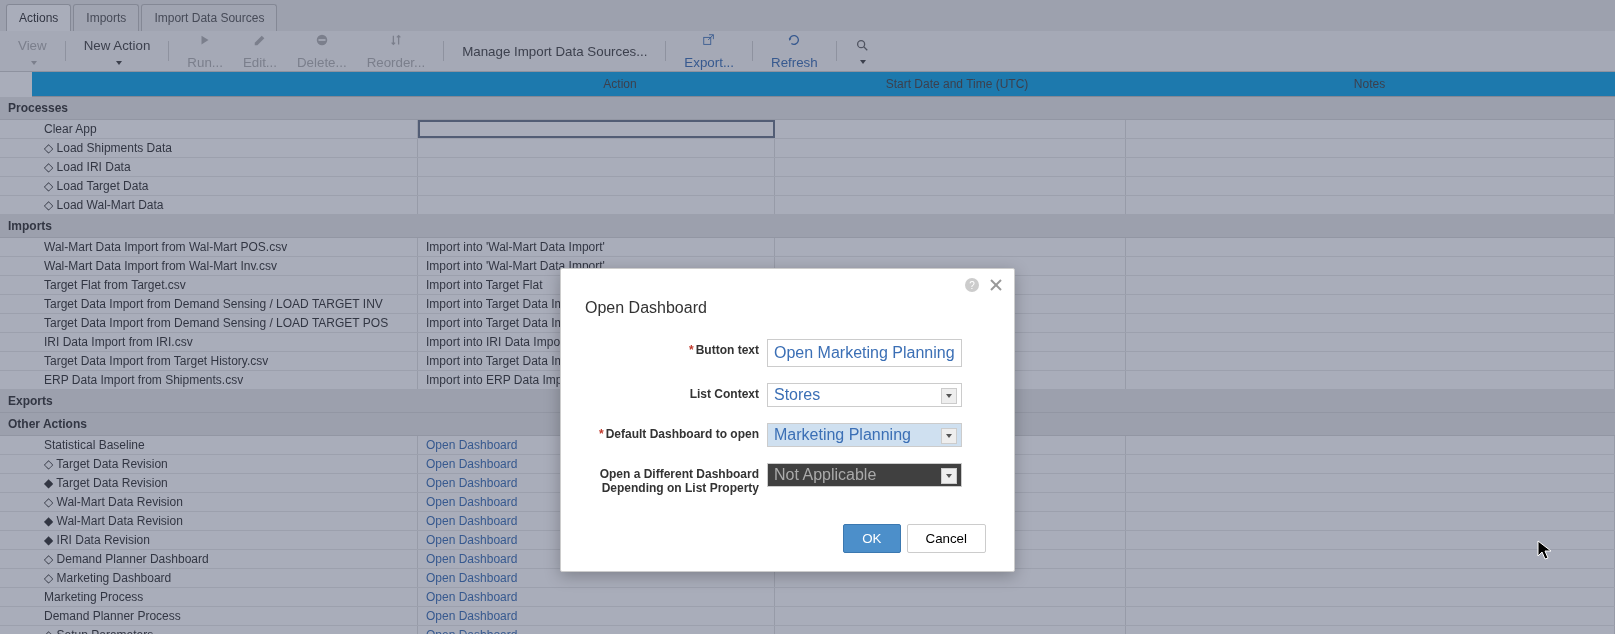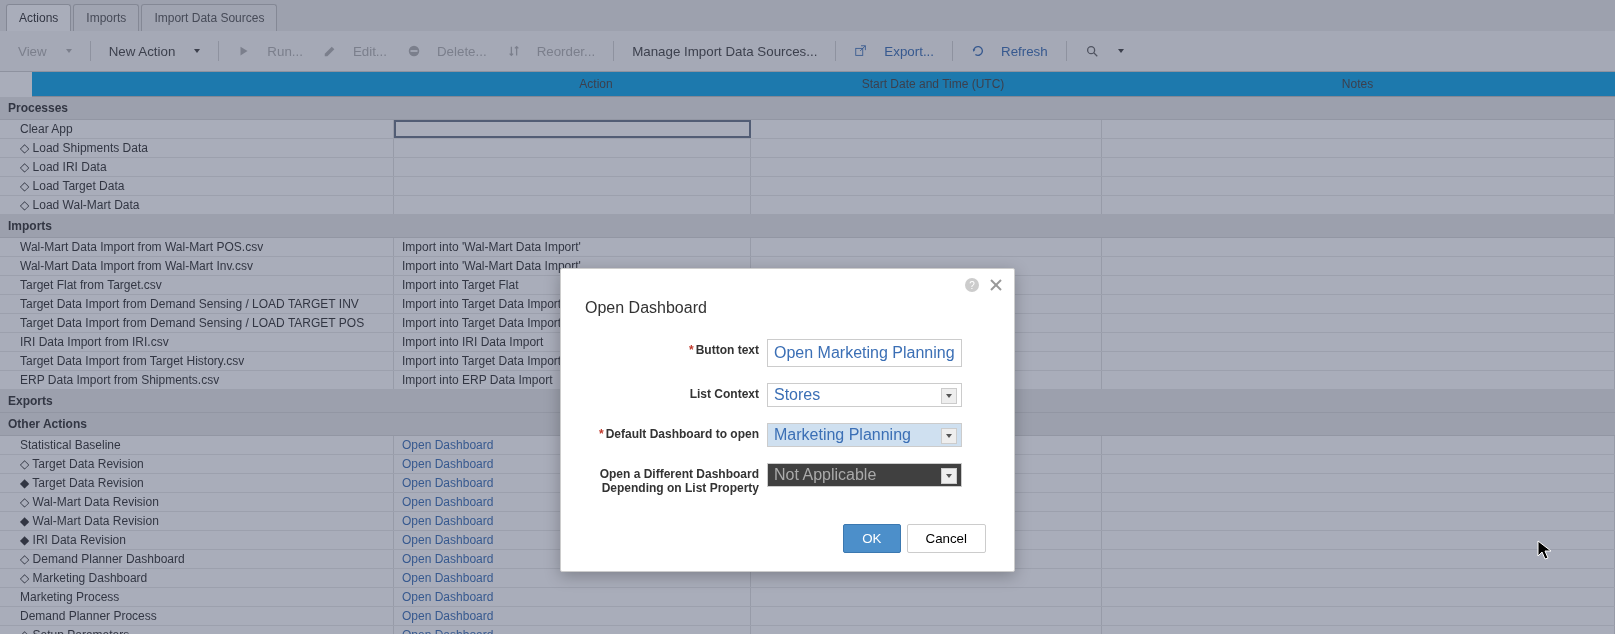--- a/index.html
+++ b/index.html
@@ -47,27 +47,28 @@
     align-items: center;
     gap: 4px;
     padding: 4px 10px;
     border-bottom: 1px solid #d0d0d0;
     background: #f8f8f8;
     height: 32px;
   }
   .tool-btn {
     display: flex;
     align-items: center;
-    gap: 16px;
+    gap: 8px;
     padding: 4px 8px;
     border: none;
     background: transparent;
     cursor: pointer;
     color: #444;
     border-radius: 3px;
+    flex-direction: column;
   }
   .tool-btn.disabled {
     color: #b0b0b0;
     cursor: default;
   }
   .tool-btn.link {
     color: #3b6fb5;
   }
   .tool-sep {
     width: 1px;
@@ -92,21 +93,21 @@
   }
   
   .grid-header {
     display: flex;
     background: #0ea5e9;
     border-bottom: 1px solid #c0c0c0;
     height: 24px;
     align-items: center;
     margin-left: 32px;
   }
-  .col-name { width: 394px; padding-left: 8px; box-sizing: border-box; }
+  .col-name { width: 394px; padding-left: 8px; box-sizing: border-box; margin-left: 24px; }
   .col-action { width: 340px; text-align: left; }
   .col-start { width: 334px; text-align: left; }
   .col-notes { flex: 1; text-align: left; }
   .grid-header .col-action,
   .grid-header .col-start,
   .grid-header .col-notes {
     text-align: center;
     font-weight: 500;
     color: #444;
   }

